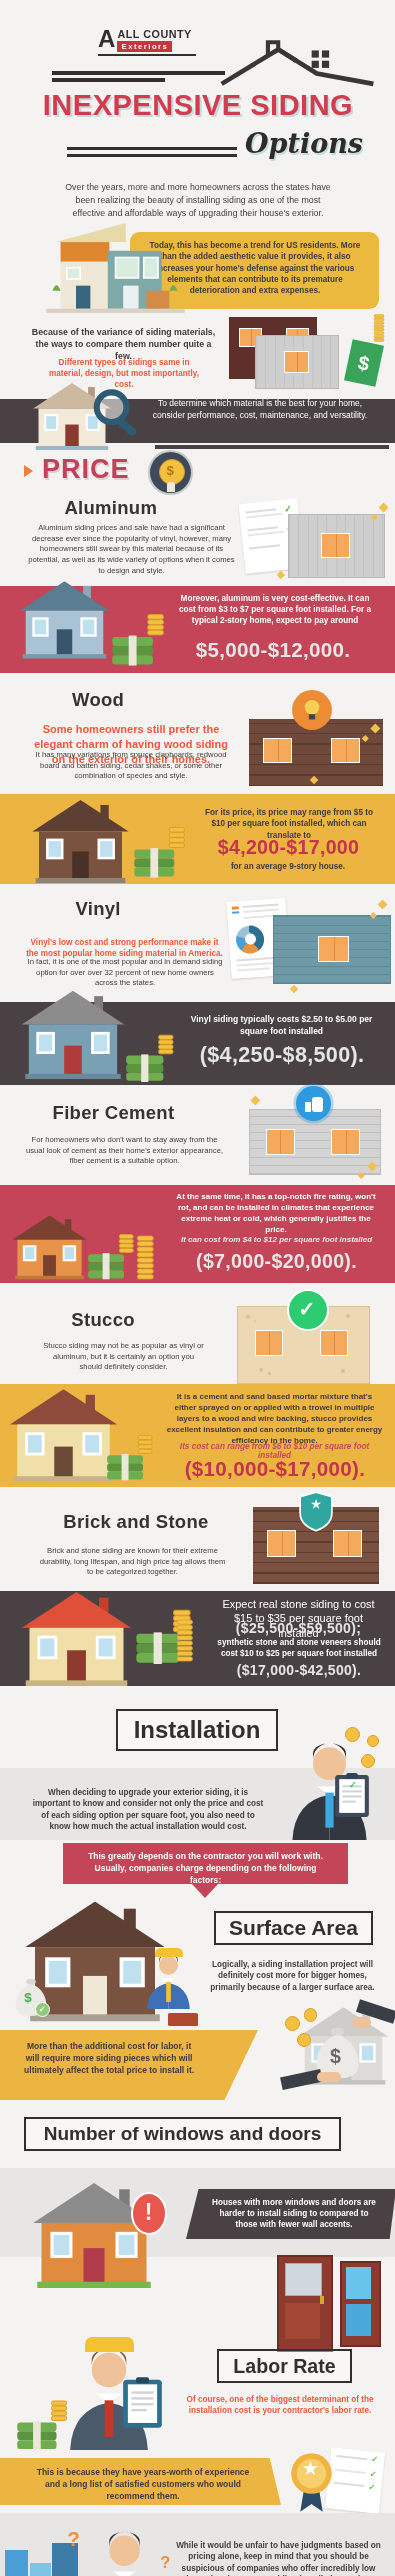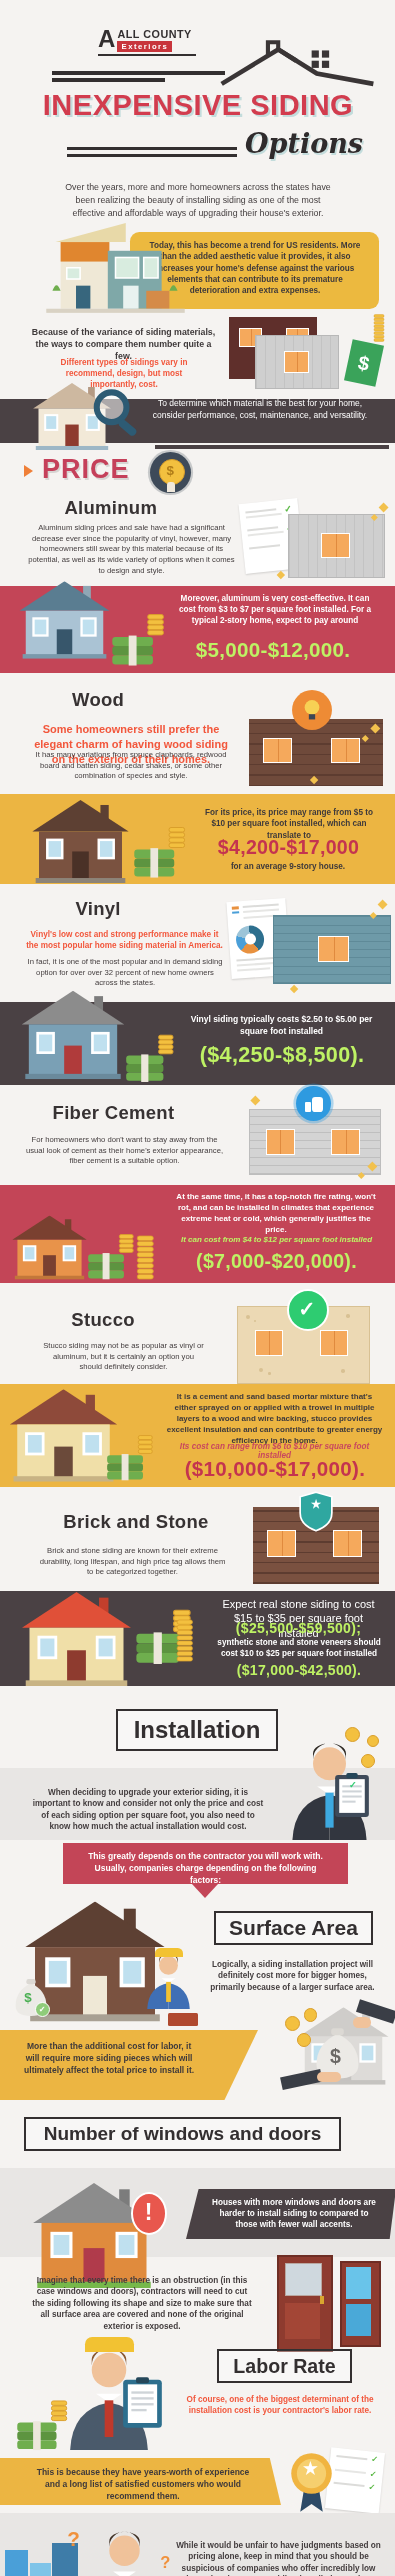--- a/index.html
+++ b/index.html
@@ -5,21 +5,21 @@
   html,body{margin:0;padding:0;background:#dedcda;}
   .page{position:relative;width:396px;height:3252px;margin:0 auto;background:#f5f3f1;
         font-family:"Liberation Sans", sans-serif;color:#433d3e;overflow:hidden;}
   .sec{position:absolute;left:0;width:396px;}
   .s{position:absolute;}
   .tc{text-align:center;}
   .body15{font-size:7.7px;line-height:1.38;color:#433d3e;}
   .body16{font-size:8.2px;line-height:1.4;color:#433d3e;}
   .red-em{font-weight:bold;color:#f2573c;}
   .white{color:#ffffff;}
-  .gold{color:#bef264;}
+  .gold{color:#e5e5e5;}
   .crimson{color:#c4344f;}
   .h-title{font-size:18.5px;font-weight:bold;color:#373233;letter-spacing:0.3px;}
   .boxtitle{border:2.1px solid #332f30;color:#332f30;font-weight:bold;text-align:center;background:rgba(255,255,255,0.35);}
   .band-red{background:#c34557;}
   .band-yellow{background:#ecb542;}
   .band-dark{background:#4a4144;}
   .band-gray{background:#e8e6e4;}
   .bigprice{font-weight:800;letter-spacing:0.3px;}
   .owin{position:absolute;background:#f5a95c;border:1.5px solid #ffffff;}
   .owin i{position:absolute;left:50%;top:0;bottom:0;width:1px;background:#e08a3e;}
@@ -155,21 +155,21 @@
       <rect x="190" y="75" width="28" height="40" fill="#d8ecdf" stroke="#fff" stroke-width="3"></rect>
       <rect x="40" y="95" width="26" height="22" fill="#d8ecdf" stroke="#fff" stroke-width="3"></rect>
       <rect x="58" y="130" width="28" height="45" fill="#37667d"></rect>
       <rect x="150" y="130" width="30" height="45" fill="#e9f2f0"></rect>
       <rect x="195" y="140" width="45" height="35" fill="#d58b48"></rect>
       <path d="M12,140 q8,-22 16,0 z" fill="#6fae4e"></path>
       <path d="M240,140 q8,-22 16,0 z" fill="#6fae4e"></path>
       <rect x="0" y="175" width="270" height="8" fill="#d9d2c4"></rect>
     </svg>
     <div class="s tc" style="left:31px;top:100px;width:185px;font-size:8.8px;font-weight:600;color:#3f3a3b;line-height:1.35">Because of the variance of siding materials, the ways to compare them number quite a few.</div>
-    <div class="s tc red-em" style="left:44px;top:130px;width:160px;font-size:8.2px;line-height:1.35">Different types of sidings vary in recommend, design, but most importantly, cost.</div>
+    <div class="s tc red-em" style="left:44px;top:130px;width:160px;font-size:8.2px;line-height:1.35">Different types of sidings same in material, design, but most importantly, cost.</div>
     <div class="s" style="left:224px;top:87px;width:167px;height:75px">
       <div class="s" style="left:5.2px;top:2.6px;width:88px;height:62px;background:#5f2f2b">
         <div class="owin" style="left:10.3px;top:11.3px;width:20.6px;height:17.5px">
             <i></i>
           </div>
         <div class="owin" style="left:57px;top:11.3px;width:20.6px;height:17.5px">
             <i></i>
           </div>
       </div>
       <div class="s vsiding" style="left:31px;top:20.6px;width:82px;height:52px;border:1px solid #b8b8b8">
@@ -275,21 +275,21 @@
     <svg class="s" style="left:15.5px;top:6.2px" width="129" height="83" viewBox="0 0 120 100">
         <use href="#house" style="--roof:#5d4033;--wall:#7a5240;--door:#4a3127;--chimney:#5d4033;--base:#8d8478"></use>
       </svg>
     <svg class="s" style="left:133px;top:30px" width="58" height="56" viewBox="0 0 90 80">
         <use href="#money"></use>
       </svg>
   </div>
 
   <div class="sec" style="top:884px;height:118px">
     <div class="s tc h-title" style="left:20.6px;top:14.4px;width:155px">Vinyl</div>
-    <div class="s tc red-em" style="left:24px;top:45px;width:201px;font-size:8.2px;line-height:1.35">Vinyl's low cost and strong performance make it the most popular home siding material in America.</div>
+    <div class="s tc red-em" style="left:24px;top:53px;width:201px;font-size:8.2px;line-height:1.35">Vinyl's low cost and strong performance make it the most popular home siding material in America.</div>
     <div class="s tc body15" style="left:26px;top:73px;width:198px">In fact, it is one of the most popular and in demand siding option for over over 32 percent of new home owners across the states.</div>
     <div class="s" style="left:229px;top:13px;width:160px;height:95px">
       <div class="s" style="left:0;top:2.6px;width:59px;height:77px;background:#ffffff;transform:rotate(-4deg);box-shadow:0 1px 2.1px rgba(0,0,0,0.15)">
         <div class="s" style="left:5.2px;top:5.2px;width:7.2px;height:2.6px;background:#e8913f"></div>
         <div class="s" style="left:5.2px;top:9.8px;width:7.2px;height:2.6px;background:#4a9fd8"></div>
         <div class="s" style="left:15.5px;top:5.2px;width:36px;height:2.1px;background:#dcdcda"></div>
         <div class="s" style="left:15.5px;top:10.3px;width:36px;height:2.1px;background:#e6e6e4"></div>
         <div class="s" style="left:15.5px;top:15.5px;width:31px;height:2.1px;background:#e6e6e4"></div>
         <div class="s" style="left:7.2px;top:25px;width:28px;height:28px;border-radius:50%;background:conic-gradient(#2d6f8e 0 40%, #e8913f 40% 62%, #4a9fd8 62% 80%, #9cc4d8 80% 100%)"></div>
         <div class="s" style="left:15.5px;top:33px;width:11.3px;height:11.3px;border-radius:50%;background:#ffffff"></div>
@@ -494,21 +494,20 @@
     <div class="s band-gray" style="left:0;top:63px;width:396px;height:89px"></div>
     <svg class="s" style="left:31px;top:66px" width="126" height="129" viewBox="0 0 120 100">
         <use href="#house" style="--roof:#8c8c8c;--wall:#e08b3d;--door:#b03b4b;--chimney:#7c7c7c;--base:#76b84a"></use>
       </svg>
     <div class="s" style="left:131px;top:87px;width:32px;height:39px;border-radius:50%;background:#e8574d;border:2.1px solid #ffffff">
       <span class="iconglyph white tc" style="left:0;top:5.2px;width:31px;font-size:23px">!</span>
     </div>
     <div class="s band-dark trapz" style="left:186px;top:84px;width:210px;height:50px">
       <div class="s tc white" style="left:23px;top:8.2px;width:170px;font-size:8.2px;line-height:1.35;font-weight:600">Houses with more windows and doors are harder to install siding to compared to those with fewer wall accents.</div>
     </div>
-    <div class="s tc body16" style="left:31px;top:170px;width:222px;font-weight:600">Imagine that every time there is an obstruction (in this case windows and doors), contractors will need to cut the siding following its shape and size to make sure that all surface area are covered and none of the original exterior is exposed.</div>
     <div class="s" style="left:277px;top:150px;width:103px;height:95px">
       <div class="s" style="left:0;top:0;width:52px;height:93px;background:#8e3b2f;border:2.1px solid #6e2d24">
         <div class="s" style="left:6.2px;top:6.2px;width:35px;height:31px;background:#cfd8de;border:1.5px solid #b9a7a0"></div>
         <div class="s" style="left:6.2px;top:46px;width:35px;height:36px;background:#a34636"></div>
         <div class="s" style="left:41px;top:39px;width:4.1px;height:8.2px;background:#d8a62f"></div>
       </div>
       <div class="s" style="left:63px;top:6.2px;width:37px;height:82px;background:#8e3b2f;border:2.1px solid #6e2d24">
         <div class="s" style="left:4.1px;top:4.1px;width:25px;height:32px;background:#69c4ea"></div>
         <div class="s" style="left:4.1px;top:41px;width:25px;height:32px;background:#4aa9d8"></div>
       </div>

